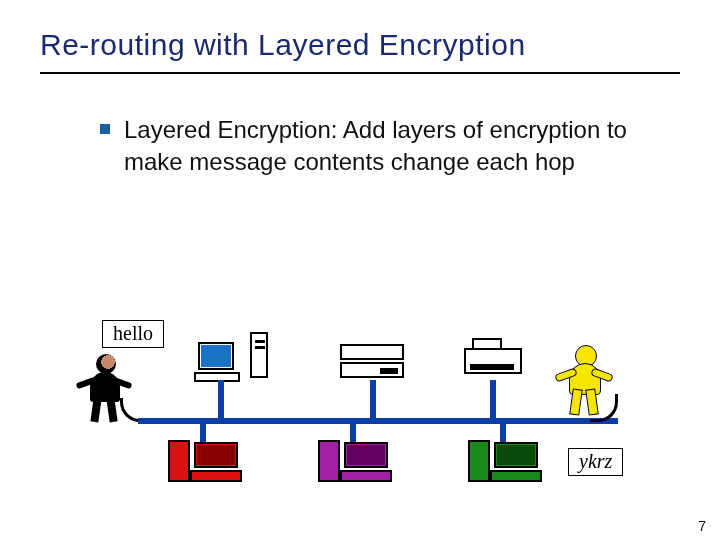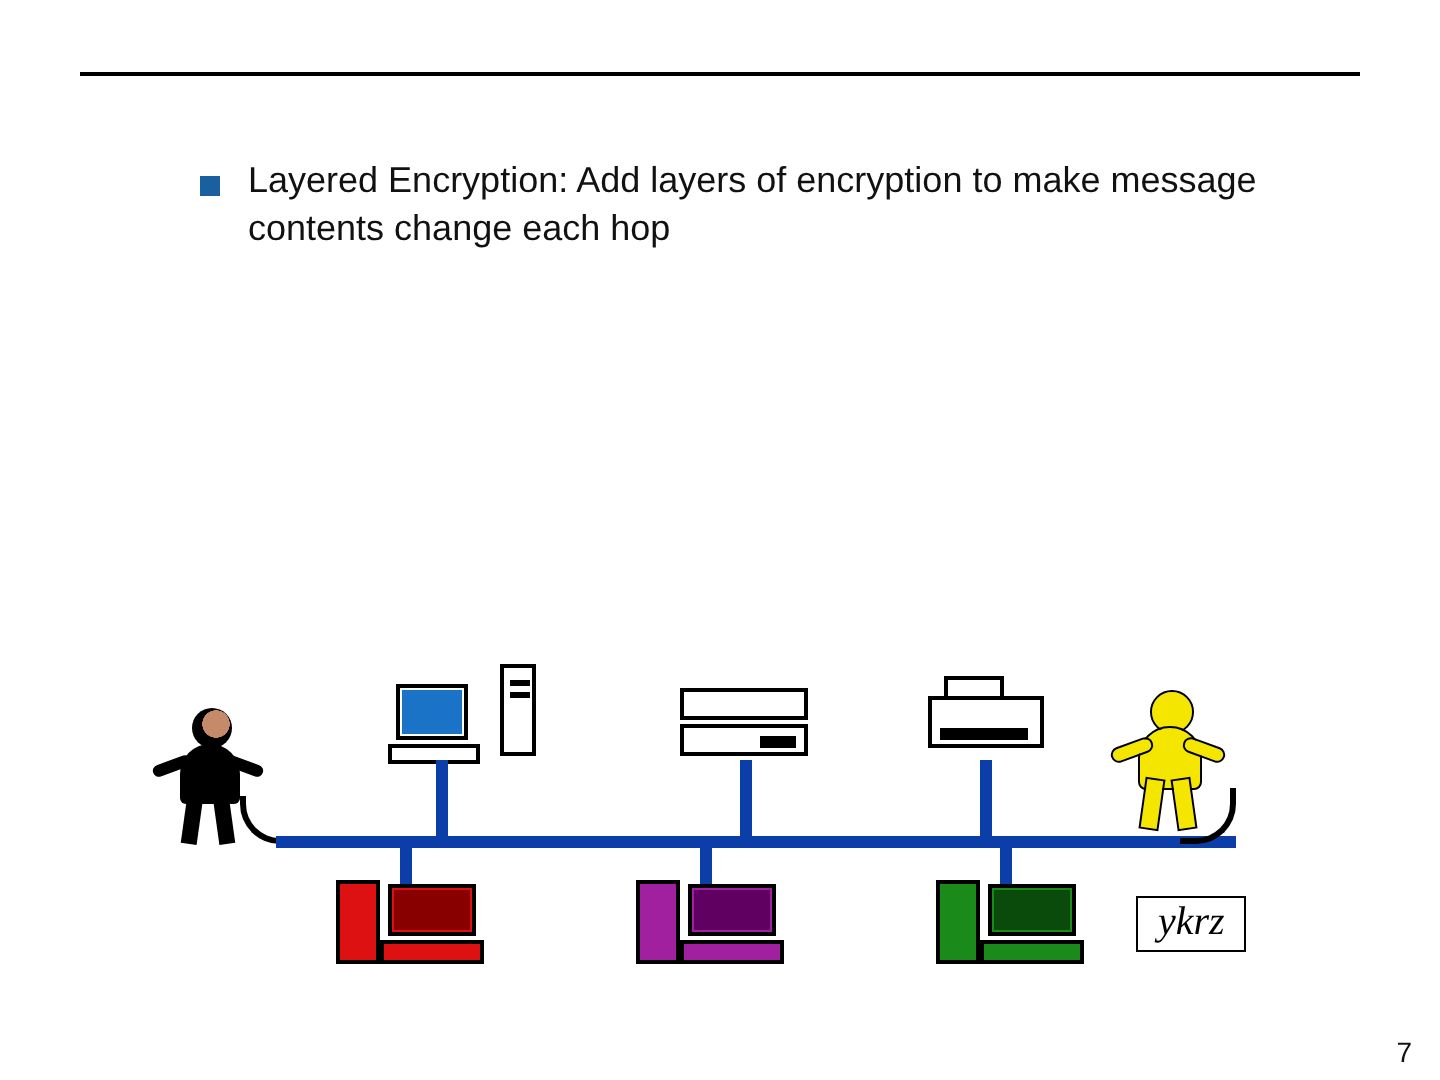--- a/index.html
+++ b/index.html
@@ -19,21 +19,21 @@
     letter-spacing: 0.5px;
     margin-bottom: 10px;
   }
   .hr { height: 2px; background: #000; width: 640px; margin-top: 8px; }
   .body-area { padding: 40px 30px 0 60px; }
   .bullet-row { display: flex; align-items: flex-start; gap: 14px; }
   .bullet-marker {
     width: 10px; height: 10px; background: #1a5f9e; margin-top: 10px; flex-shrink: 0;
   }
   .bullet-text {
-    font-size: 18px; color: #111; line-height: 1.35; max-width: 540px;
+    font-size: 24px; color: #111; line-height: 1.35; max-width: 540px;
   }
   .diagram {
     position: absolute; left: 90px; top: 320px; width: 560px; height: 170px;
   }
   .label-box {
     position: absolute; background: #fff; border: 1px solid #000;
     font-family: "Times New Roman", serif; font-size: 20px; padding: 2px 10px 4px 10px;
     line-height: 1;
   }
   .label-hello { left: 12px; top: 0px; }
@@ -102,30 +102,32 @@
   .personA .head,.personA .body2,.personA .arm,.personA .leg{background:#000;}
   .personA .head{ background: radial-gradient(circle at 60% 40%, #c48a6a 0 40%, #000 41%);}
   .personB .head,.personB .body2,.personB .arm,.personB .leg{background:#f5e600; outline:1px solid #000;}
   .wireA{position:absolute; left:30px; top:78px; width:28px; height:24px; border-left:3px solid #000; border-bottom:3px solid #000; border-bottom-left-radius:20px;}
   .wireB{position:absolute; left:500px; top:74px; width:28px; height:28px; border-right:3px solid #000; border-bottom:3px solid #000; border-bottom-right-radius:20px;}
 </style>
 </head>
 <body>
 
 <div class="slide">
+  <div class="title">Re-routing with Layered Encryption</div>
   <div class="hr"></div>
 
   <div class="body-area">
     <div class="bullet-row">
       <div class="bullet-marker"></div>
       <div class="bullet-text">Layered Encryption:  Add layers of encryption to make message contents change each hop</div>
     </div>
   </div>
 
   <div class="diagram">
+    <div class="label-box label-hello">hello</div>
 
     <div class="person personA">
       <div class="head"></div>
         <div class="body2"></div>
       <div class="arm armL"></div>
         <div class="arm armR"></div>
       <div class="leg legL"></div>
         <div class="leg legR"></div>
     </div>
     <div class="wireA"></div>

